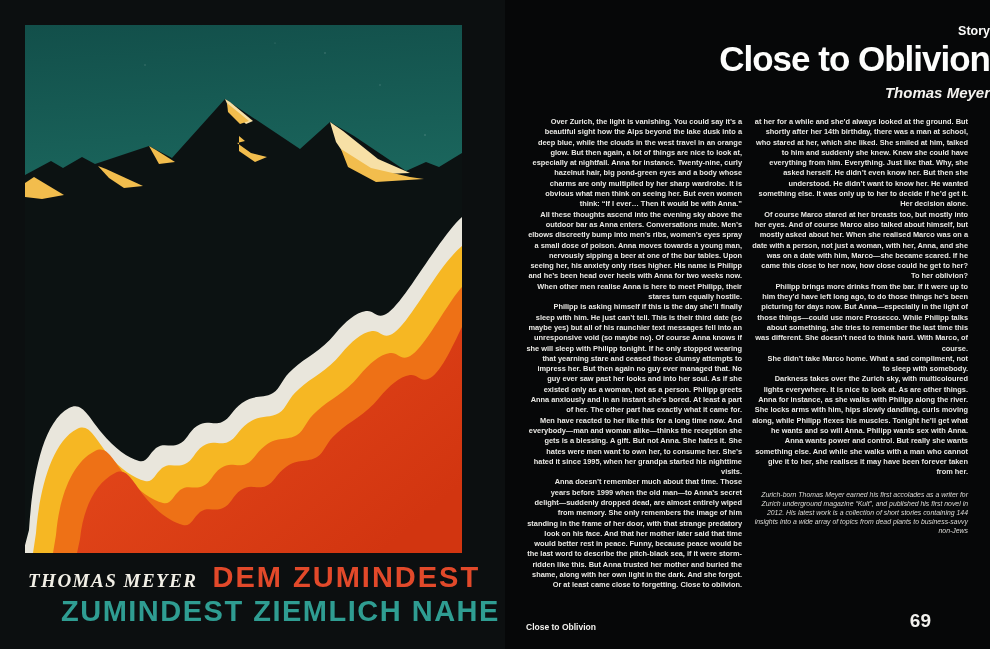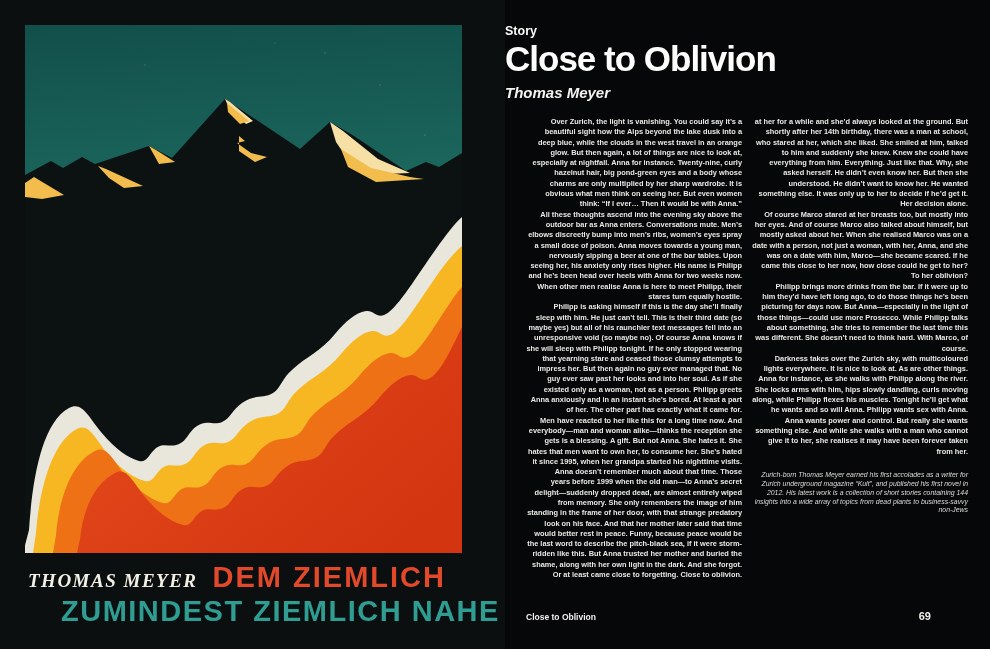--- a/index.html
+++ b/index.html
@@ -9,35 +9,35 @@
   .cover{position:absolute;left:0;top:0;width:505px;height:649px;background:#0c0f10;}
   .artwork{position:absolute;left:25px;top:25px;display:block;}
   .cover-titles{position:absolute;left:28px;top:561px;width:452px;}
   .cover-row1{display:flex;align-items:baseline;gap:15px;white-space:nowrap;}
   .cover-author{font-family:"Liberation Serif",serif;font-style:italic;font-weight:bold;
                 font-size:19px;letter-spacing:1.5px;color:#f2efe6;}
   .cover-title-red{font-weight:bold;font-size:29px;letter-spacing:2px;color:#e2492a;}
   .cover-title-teal{font-weight:bold;font-size:29px;letter-spacing:1.5px;color:#2f9d92;margin-top:1px;white-space:nowrap;margin-left:33px;}
   
   .page{position:absolute;left:505px;top:0;width:485px;height:649px;background:#060708;color:#ecebe7;}
-  .article-header{position:absolute;left:0;top:24px;width:100%;text-align:left;}
+  .article-header{position:absolute;left:0;top:24px;width:100%;text-align:right;}
   .kicker{font-size:12.5px;font-weight:bold;color:#fbfbfa;}
   .headline{margin:1px 0 0;font-size:35px;font-weight:bold;letter-spacing:-1px;color:#fdfdfc;}
   .byline{margin-top:5px;font-size:15px;font-weight:bold;font-style:italic;color:#f4f3f0;}
   .cols{position:absolute;left:21px;top:117px;width:443px;display:flex;gap:10px;}
   .col{width:216px;text-align:right;}
   .col p{margin:0;font-size:7.4px;line-height:10.3px;font-weight:bold;letter-spacing:0;
          color:#e9e8e4;text-indent:11px;}
   .col p.noindent{text-indent:0;}
   .bio{margin-top:14px !important;font-weight:normal !important;font-style:italic;
        font-size:6.9px !important;line-height:8.9px !important;text-indent:0 !important;color:#dddcd8 !important;}
   .page-footer{position:absolute;left:21px;top:610px;width:443px;display:flex;
                justify-content:space-between;align-items:flex-end;}
   .runner{font-size:8.5px;font-weight:bold;color:#f2f1ee;}
-  .pageno{font-size:11px;font-weight:bold;color:#f2f1ee;margin-right:38px;}
+  .pageno{font-size:19px;font-weight:bold;color:#f2f1ee;margin-right:38px;}
 </style>
 </head>
 <body>
 
 <div class="spread">
 
   <section class="cover">
     <svg class="artwork" width="437" height="528" viewBox="0 0 437 528">
       <defs>
         <linearGradient id="sky" x1="0" y1="0" x2="0.15" y2="1">
@@ -94,45 +94,46 @@
       <path fill="url(#redg)" d="M52,528 L55,514 C58,484 70,458 90,448 C102,442 107,456 120,472 C134,489 147,497 158,500
            C166,502 168,493 175,487 C183,481 189,487 198,483 C206,480 207,471 216,465
            C226,458 232,465 241,461 C249,458 251,449 261,442 C273,433 282,438 292,432
            C300,427 301,417 312,408 C325,396 340,390 354,373 C365,360 374,352 385,350
            C393,349 395,357 403,354 C415,350 427,322 437,302 L437,528 Z"></path>
     </svg>
 
     <div class="cover-titles">
       <div class="cover-row1">
         <span class="cover-author">THOMAS MEYER</span>
-        <span class="cover-title-red">DEM ZIEMLICH</span>
+        <span class="cover-title-red">DEM ZUMINDEST</span>
       </div>
       <div class="cover-title-teal">ZUMINDEST ZIEMLICH NAHE</div>
     </div>
   </section>
 
   <section class="page">
     <header class="article-header">
       <div class="kicker">Story</div>
       <h1 class="headline">Close to Oblivion</h1>
       <div class="byline">Thomas Meyer</div>
     </header>
 
     <div class="cols">
       <div class="col">
         <p class="noindent">Over Zurich, the light is vanishing. You could say it’s a beautiful sight how the Alps beyond the lake dusk into a deep blue, while the clouds in the west travel in an orange glow. But then again, a lot of things are nice to look at, especially at nightfall. Anna for instance. Twenty-nine, curly hazelnut hair, big pond-green eyes and a body whose charms are only multiplied by her sharp wardrobe. It is obvious what men think on seeing her. But even women think: “If I ever… Then it would be with Anna.”</p>
         <p>All these thoughts ascend into the evening sky above the outdoor bar as Anna enters. Conversations mute. Men’s elbows discreetly bump into men’s ribs, women’s eyes spray a small dose of poison. Anna moves towards a young man, nervously sipping a beer at one of the bar tables. Upon seeing her, his anxiety only rises higher. His name is Philipp and he’s been head over heels with Anna for two weeks now. When other men realise Anna is here to meet Philipp, their stares turn equally hostile.</p>
         <p>Philipp is asking himself if this is the day she’ll finally sleep with him. He just can’t tell. This is their third date (so maybe yes) but all of his raunchier text messages fell into an unresponsive void (so maybe no). Of course Anna knows if she will sleep with Philipp tonight. If he only stopped wearing that yearning stare and ceased those clumsy attempts to impress her. But then again no guy ever managed that. No guy ever saw past her looks and into her soul. As if she existed only as a woman, not as a person. Philipp greets Anna anxiously and in an instant she’s bored. At least a part of her. The other part has exactly what it came for.</p>
-        <p>Men have reacted to her like this for a long time now. And everybody—man and woman alike—thinks the reception she gets is a blessing. A gift. But not Anna. She hates it. She hates that men want to own her, to consume her. She’s hated it since 1995, when her grandpa started his nighttime visits.</p>
+        <p>Men have reacted to her like this for a long time now. And everybody—man and woman alike—thinks the reception she gets is a blessing. A gift. But not Anna. She hates it. She hates were men want to own her, to consume her. She’s hated it since 1995, when her grandpa started his nighttime visits.</p>
         <p>Anna doesn’t remember much about that time. Those years before 1999 when the old man—to Anna’s secret delight—suddenly dropped dead, are almost entirely wiped from memory. She only remembers the image of him standing in the frame of her door, with that strange predatory look on his face. And that her mother later said that time would better rest in peace. Funny, because peace would be the last word to describe the pitch-black sea, if it were storm-ridden like this. But Anna trusted her mother and buried the shame, along with her own light in the dark. And she forgot. Or at least came close to forgetting. Close to oblivion.</p>
       </div>
       <div class="col">
         <p class="noindent">at her for a while and she’d always looked at the ground. But shortly after her 14th birthday, there was a man at school, who stared at her, which she liked. She smiled at him, talked to him and suddenly she knew. Knew she could have everything from him. Everything. Just like that. Why, she asked herself. He didn’t even know her. But then she understood. He didn’t want to know her. He wanted something else. It was only up to her to decide if he’d get it. Her decision alone.</p>
         <p>Of course Marco stared at her breasts too, but mostly into her eyes. And of course Marco also talked about himself, but mostly asked about her. When she realised Marco was on a date with a person, not just a woman, with her, Anna, and she was on a date with him, Marco—she became scared. If he came this close to her now, how close could he get to her? To her oblivion?</p>
         <p>Philipp brings more drinks from the bar. If it were up to him they’d have left long ago, to do those things he’s been picturing for days now. But Anna—especially in the light of those things—could use more Prosecco. While Philipp talks about something, she tries to remember the last time this was different. She doesn’t need to think hard. With Marco, of course.</p>
+        <p>She didn’t take Marco home. What a sad compliment, not to sleep with somebody.</p>
         <p>Darkness takes over the Zurich sky, with multicoloured lights everywhere. It is nice to look at. As are other things. Anna for instance, as she walks with Philipp along the river. She locks arms with him, hips slowly dandling, curls moving along, while Philipp flexes his muscles. Tonight he’ll get what he wants and so will Anna. Philipp wants sex with Anna. Anna wants power and control. But really she wants something else. And while she walks with a man who cannot give it to her, she realises it may have been forever taken from her.</p>
         <p class="bio">Zurich-born Thomas Meyer earned his first accolades as a writer for Zurich underground magazine “Kult”, and published his first novel in 2012. His latest work is a collection of short stories containing 144 insights into a wide array of topics from dead plants to business-savvy non-Jews</p>
       </div>
     </div>
 
     <footer class="page-footer">
       <span class="runner">Close to Oblivion</span>
       <span class="pageno">69</span>
     </footer>
   </section>

